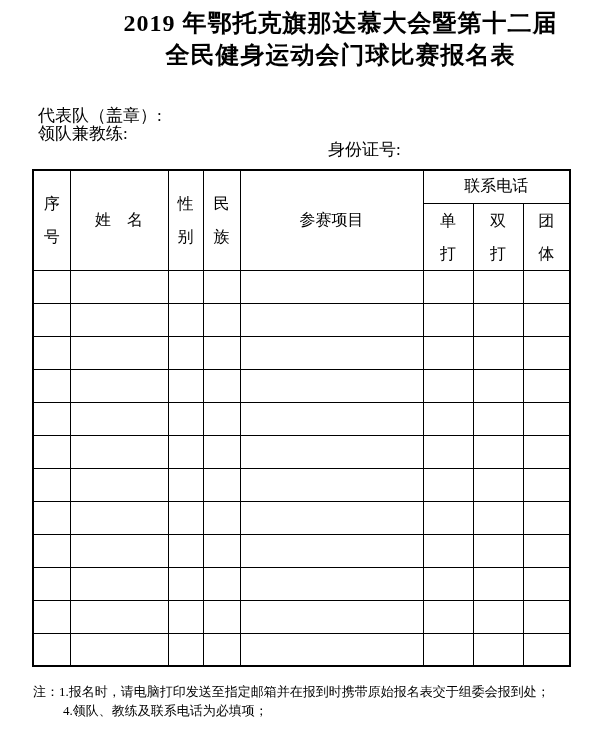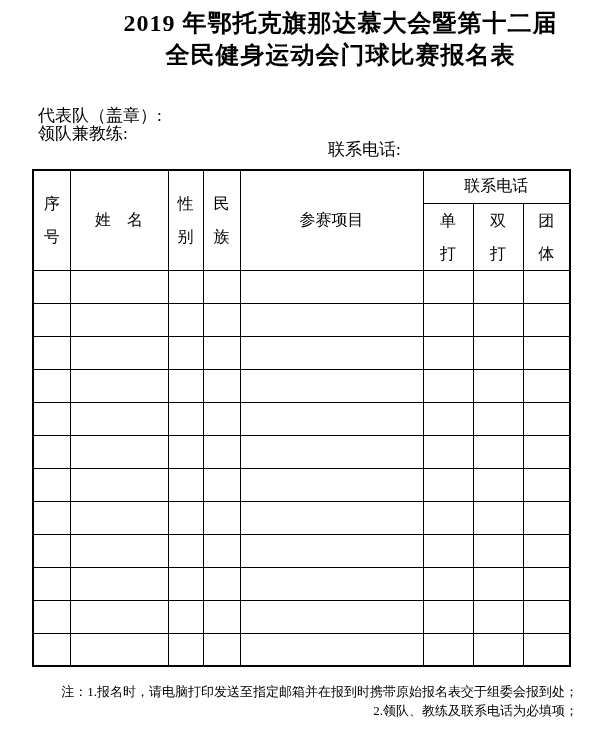--- a/index.html
+++ b/index.html
@@ -66,36 +66,36 @@
     display: inline-block;
   }
   .notes {
     position: absolute;
     left: 33px;
     top: 682px;
     width: 545px;
     font-size: 13px;
     line-height: 19px;
   }
-  .note-line { white-space: nowrap; text-align: right; }
+  .note-line { white-space: nowrap; }
   .note-indent { padding-left: 30px; }
 </style>
 </head>
 <body>
 
 <div class="page">
 
   <div class="title-block">
     <div>2019 年鄂托克旗那达慕大会暨第十二届</div>
     <div>全民健身运动会门球比赛报名表</div>
   </div>
 
   <div class="field-label field-team">代表队（盖章）:</div>
   <div class="field-label field-leader">领队兼教练:</div>
-  <div class="field-label field-phone">联系电话:</div>
+  <div class="field-label field-phone">身份证号:</div>
 
   <table class="reg-table">
     <colgroup>
       <col style="width:37px">
       <col style="width:98px">
       <col style="width:35px">
       <col style="width:37px">
       <col style="width:183px">
       <col style="width:50px">
       <col style="width:50px">
@@ -241,16 +241,16 @@
           <td></td>
           <td></td>
           <td></td>
           <td></td>
         </tr>
       </tbody>
   </table>
 
   <div class="notes">
     <div class="note-line"><span>注：</span><span>1.报名时，请电脑打印发送至指定邮箱并在报到时携带原始报名表交于组委会报到处；</span></div>
-    <div class="note-line note-indent">2.领队、教练及联系电话为必填项；</div>
+    <div class="note-line note-indent">4.领队、教练及联系电话为必填项；</div>
   </div>
 
 </div>
 
 </body></html>

